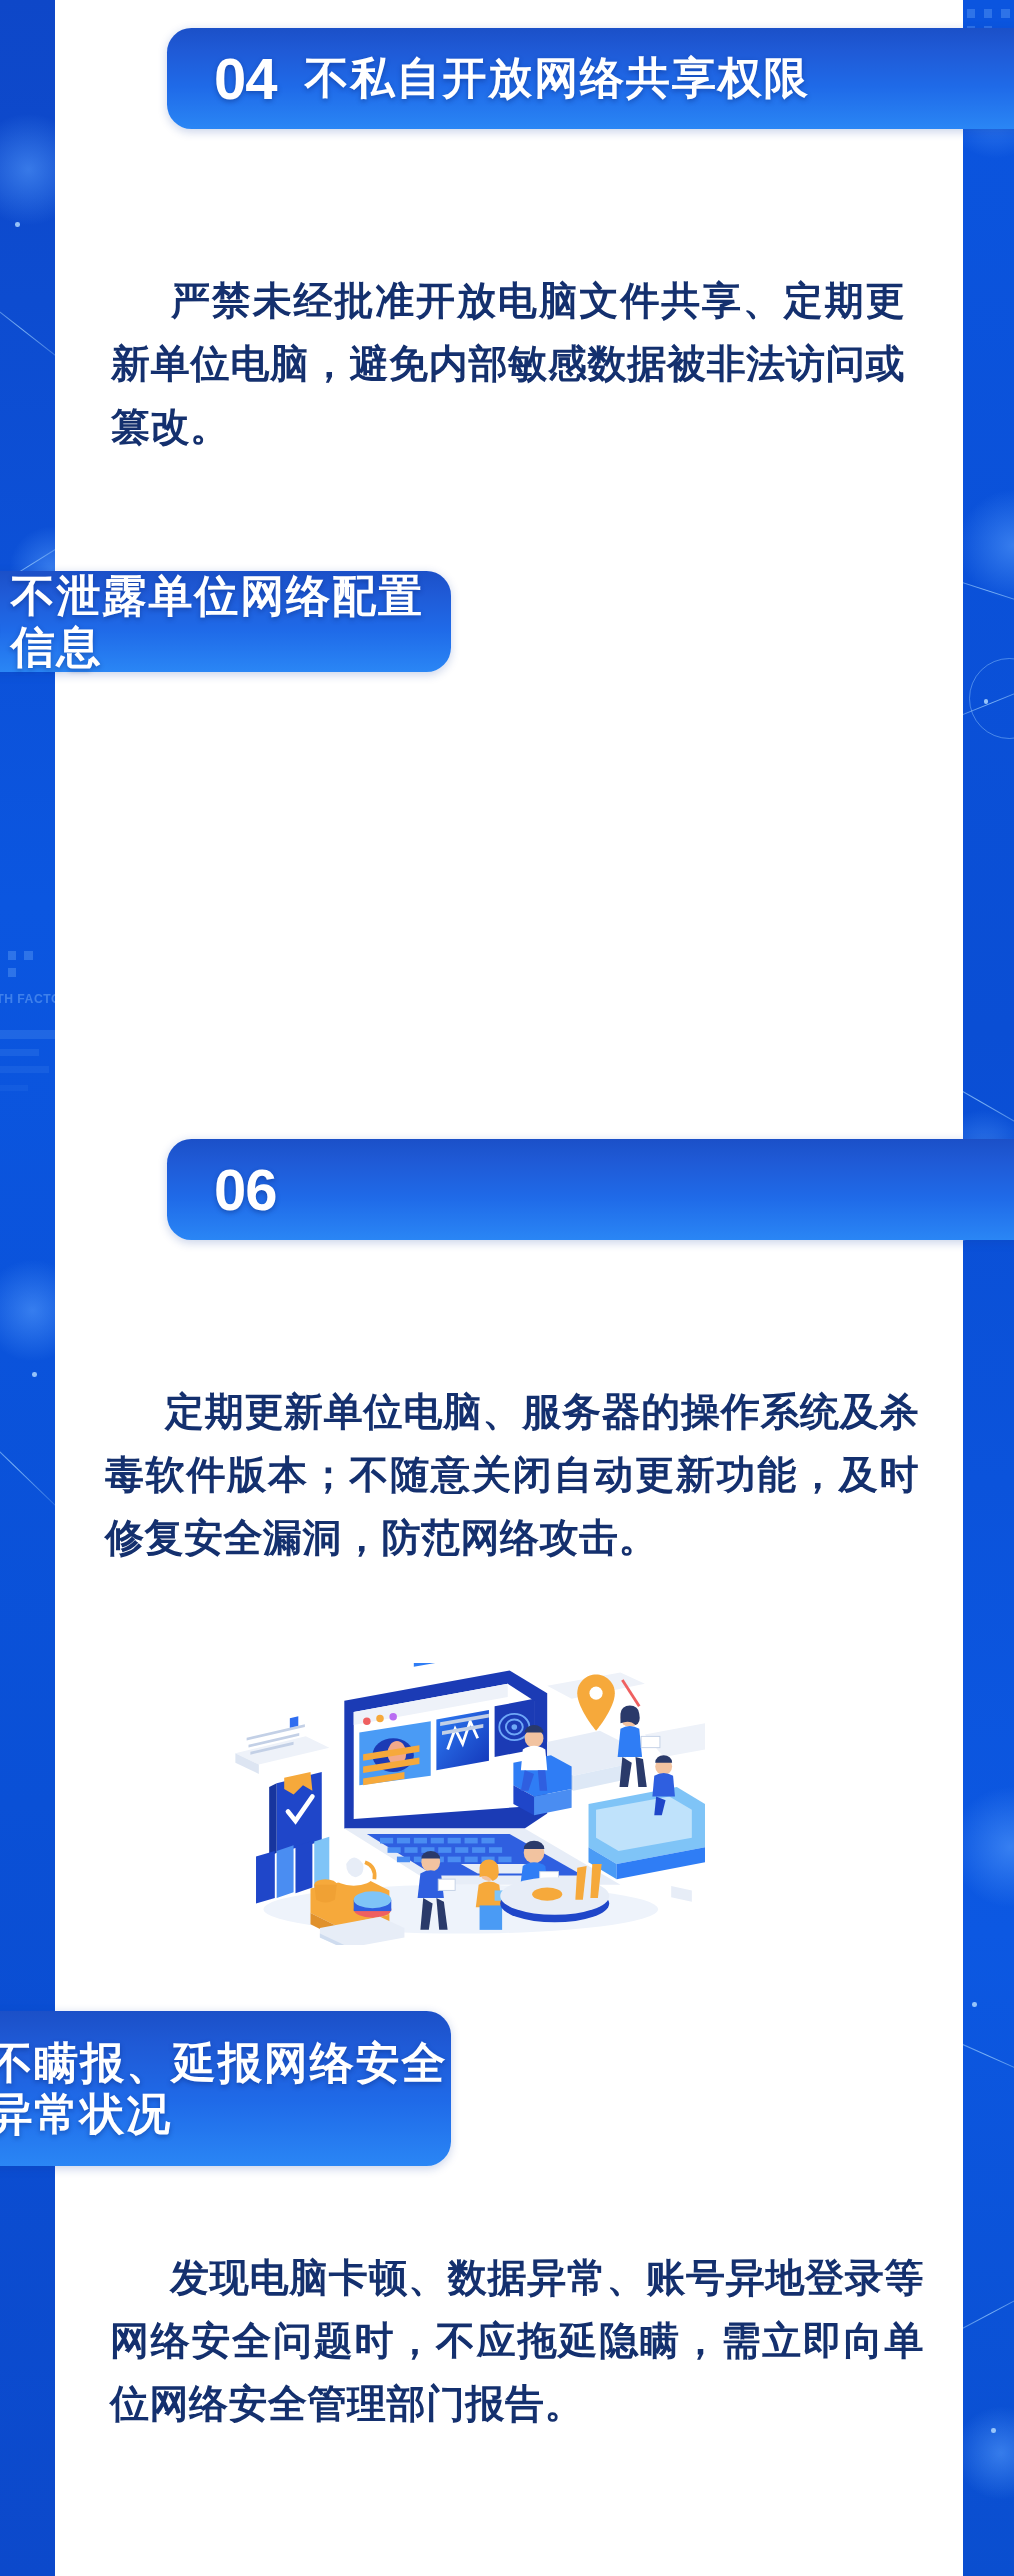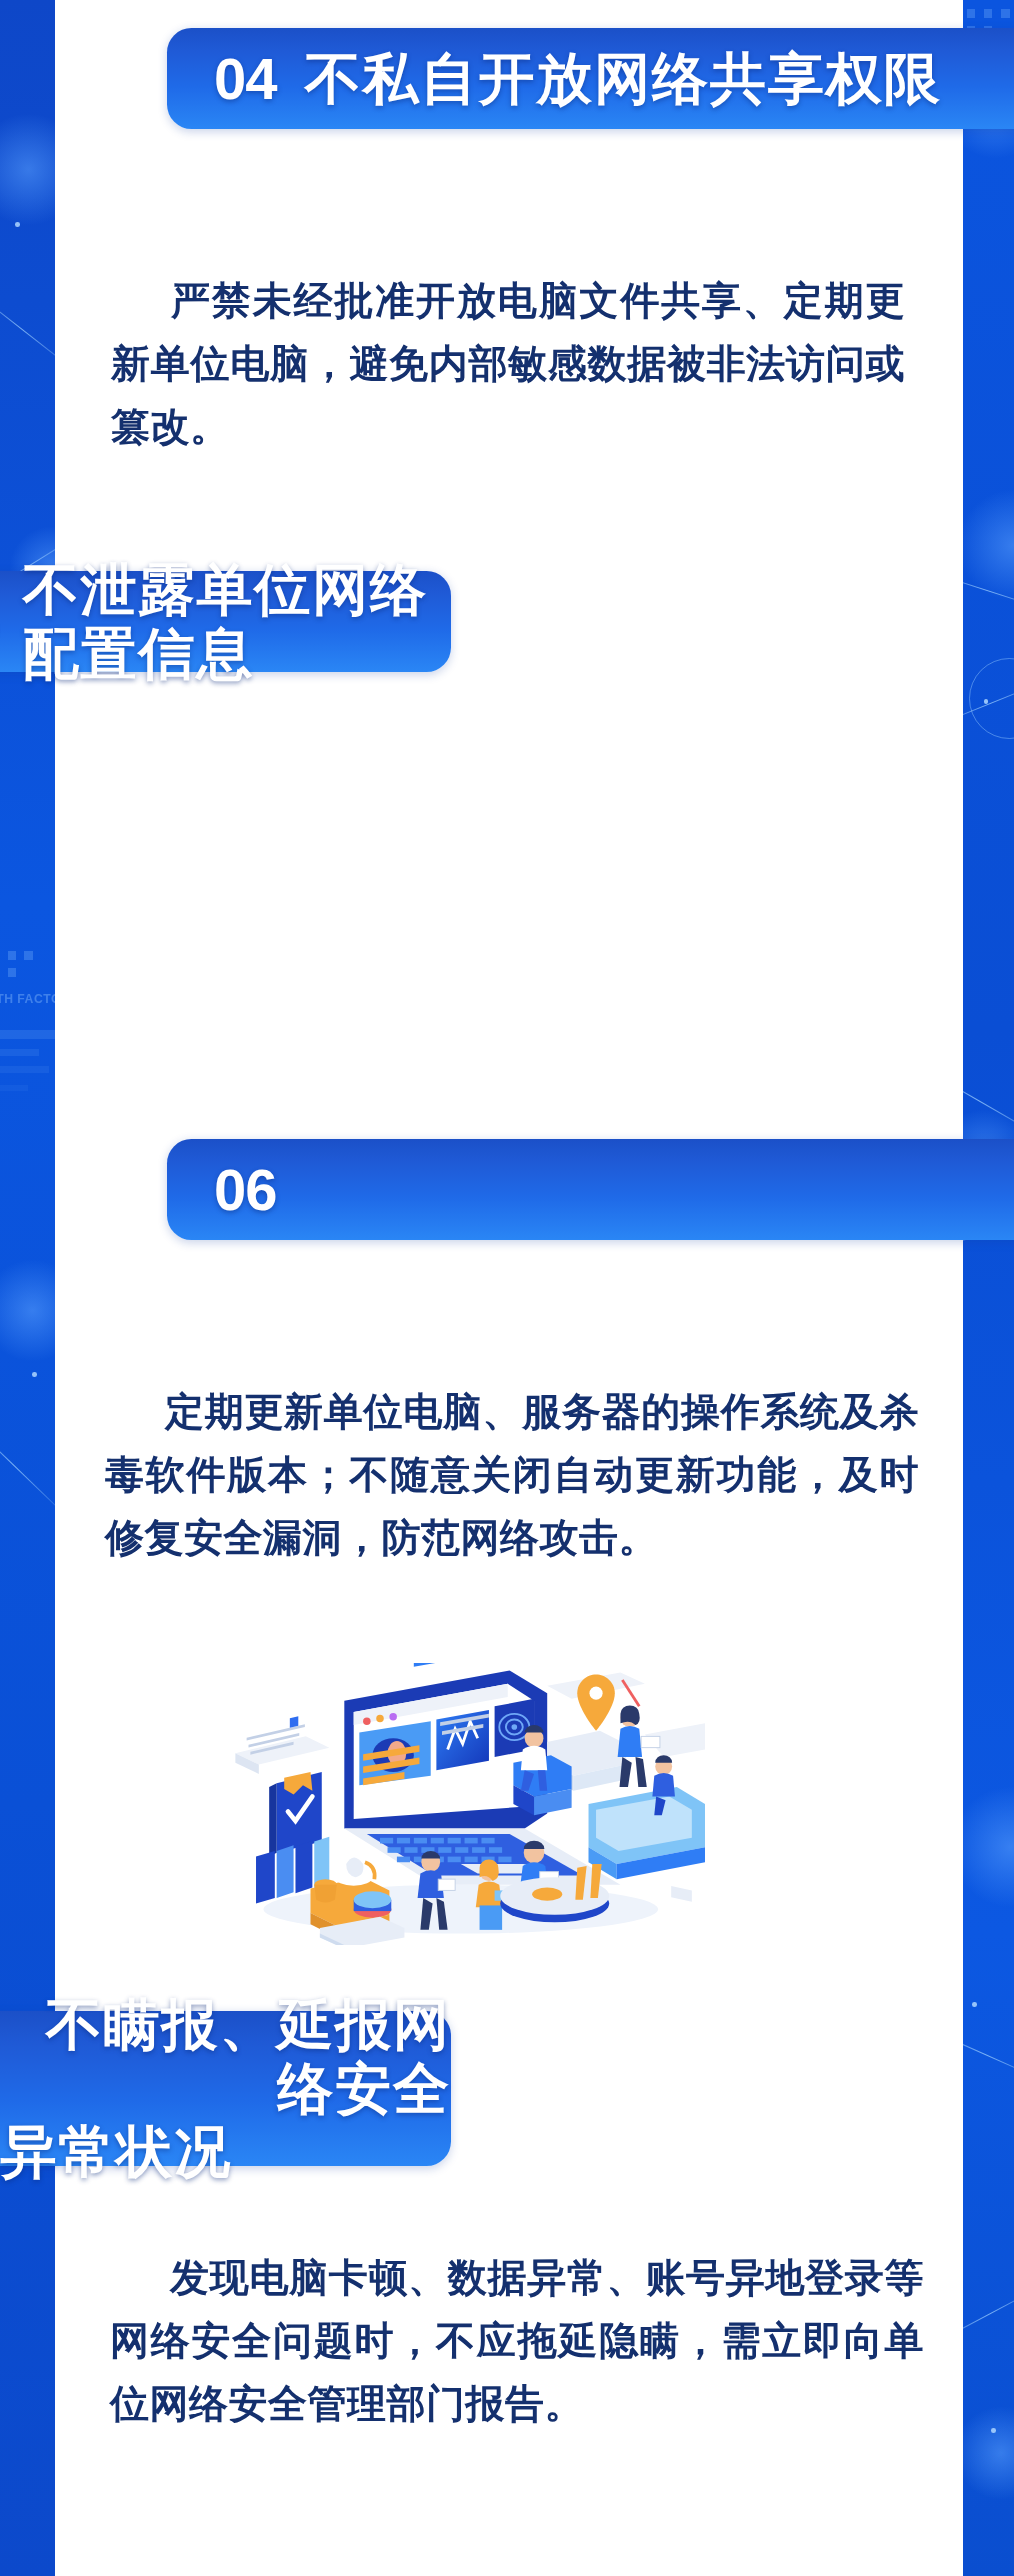--- a/index.html
+++ b/index.html
@@ -56,28 +56,28 @@
   
   .bar.left-bleed  { left:-66px; width:517px; border-radius:0 24.4px 24.4px 24.4px; }
 
   .bar .num {
     color:#ffffff; font-size:58px; font-weight:bold; line-height:1;
     font-family:"Liberation Sans","DejaVu Sans",sans-serif;
     letter-spacing:-0.9px;
     text-shadow:0 1.9px 5.6px rgba(8,40,120,.45);
   }
   .bar .title {
-    color:#ffffff; font-size:56px; font-weight:bold; line-height:1.14;
+    color:#ffffff; font-size:44px; font-weight:bold; line-height:1.14;
     letter-spacing:1.9px;
     text-shadow:0 1.9px 5.6px rgba(8,40,120,.45);
   }
   .bar.right-bleed .num   { margin-left:47px; }
   .bar.right-bleed .title { margin-left:28px; }
   .bar.left-bleed  .num   { }
-  .bar.left-bleed  .title { margin-left:26px; }
+  .bar.left-bleed  .title { margin-left:14px; }
   .bar.two-line .num { font-size:38px; }
 
   
   .para {
     position:absolute; color:#14306e;
     font-size:39px; font-weight:bold; line-height:1.62;
     letter-spacing:0.5px; text-indent:60px; text-align:justify;
     font-family:"Liberation Sans","DejaVu Sans",sans-serif;
   }
 

